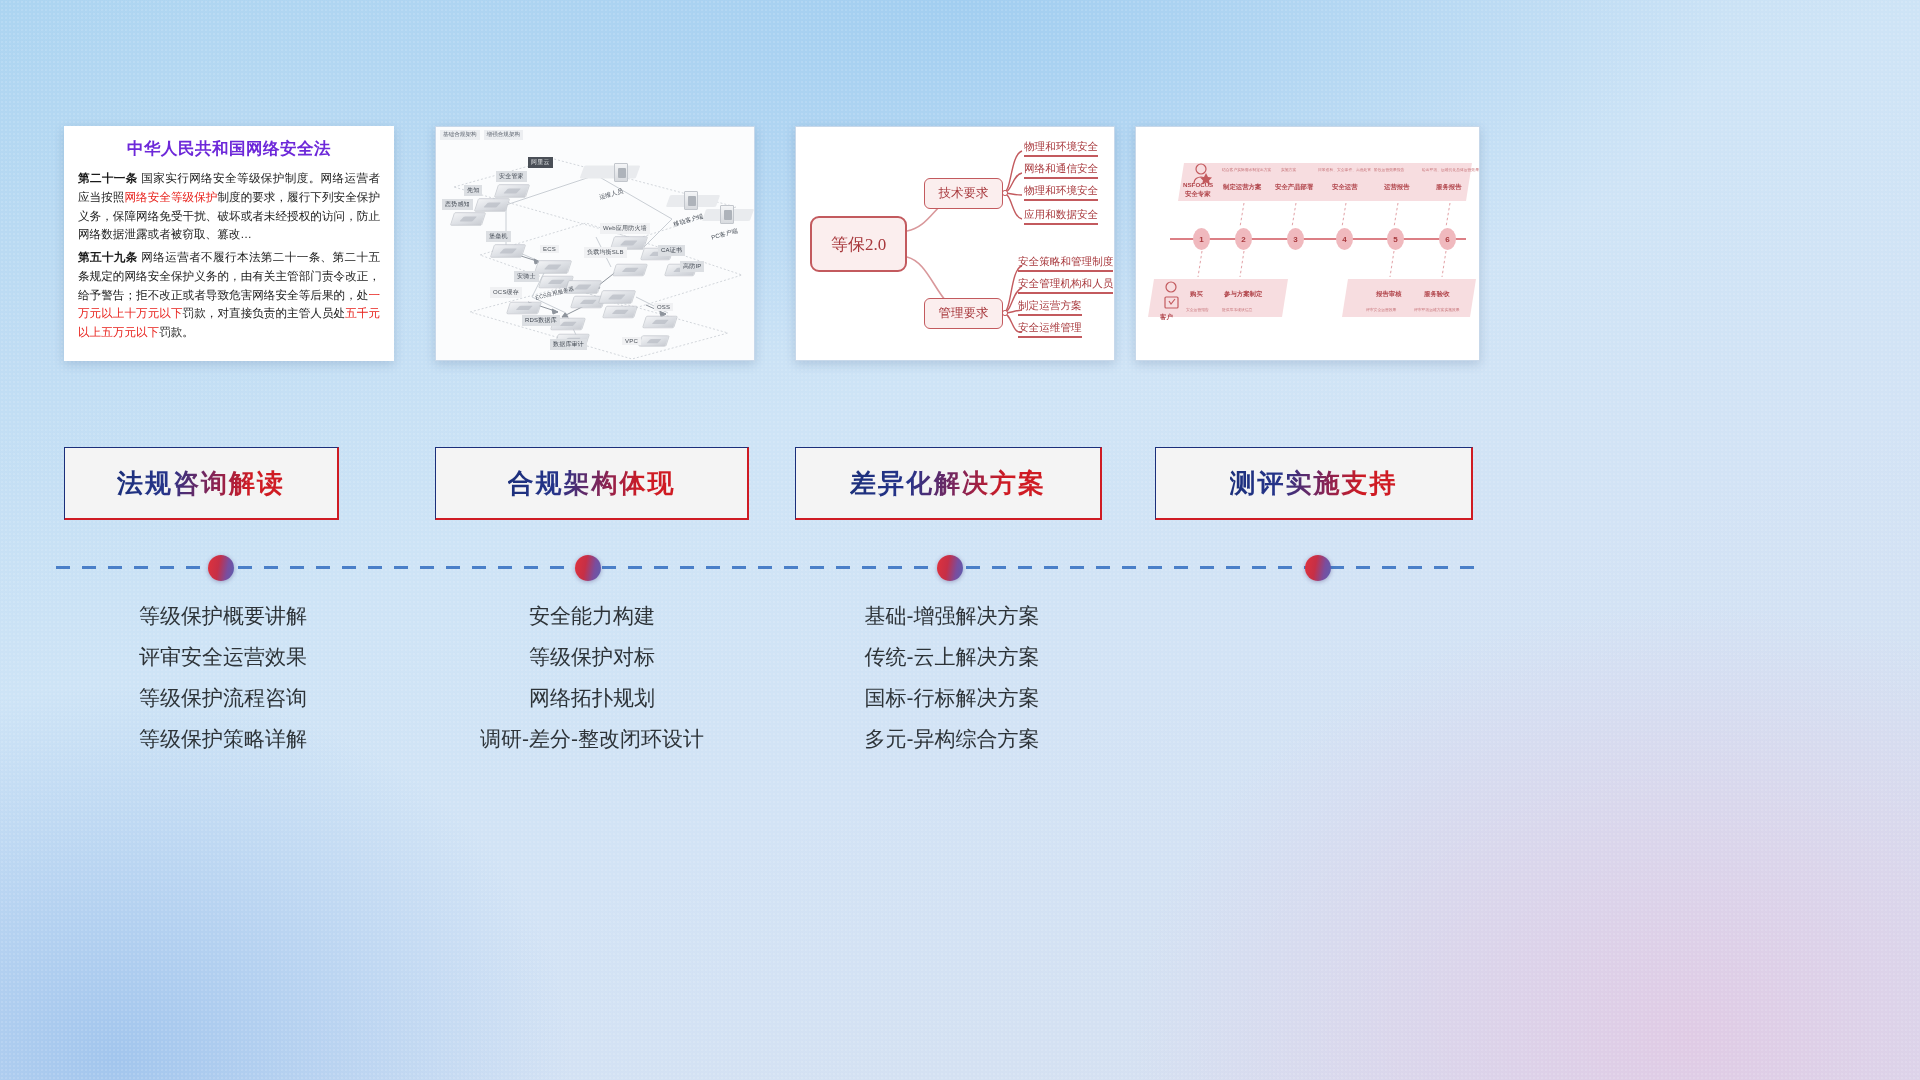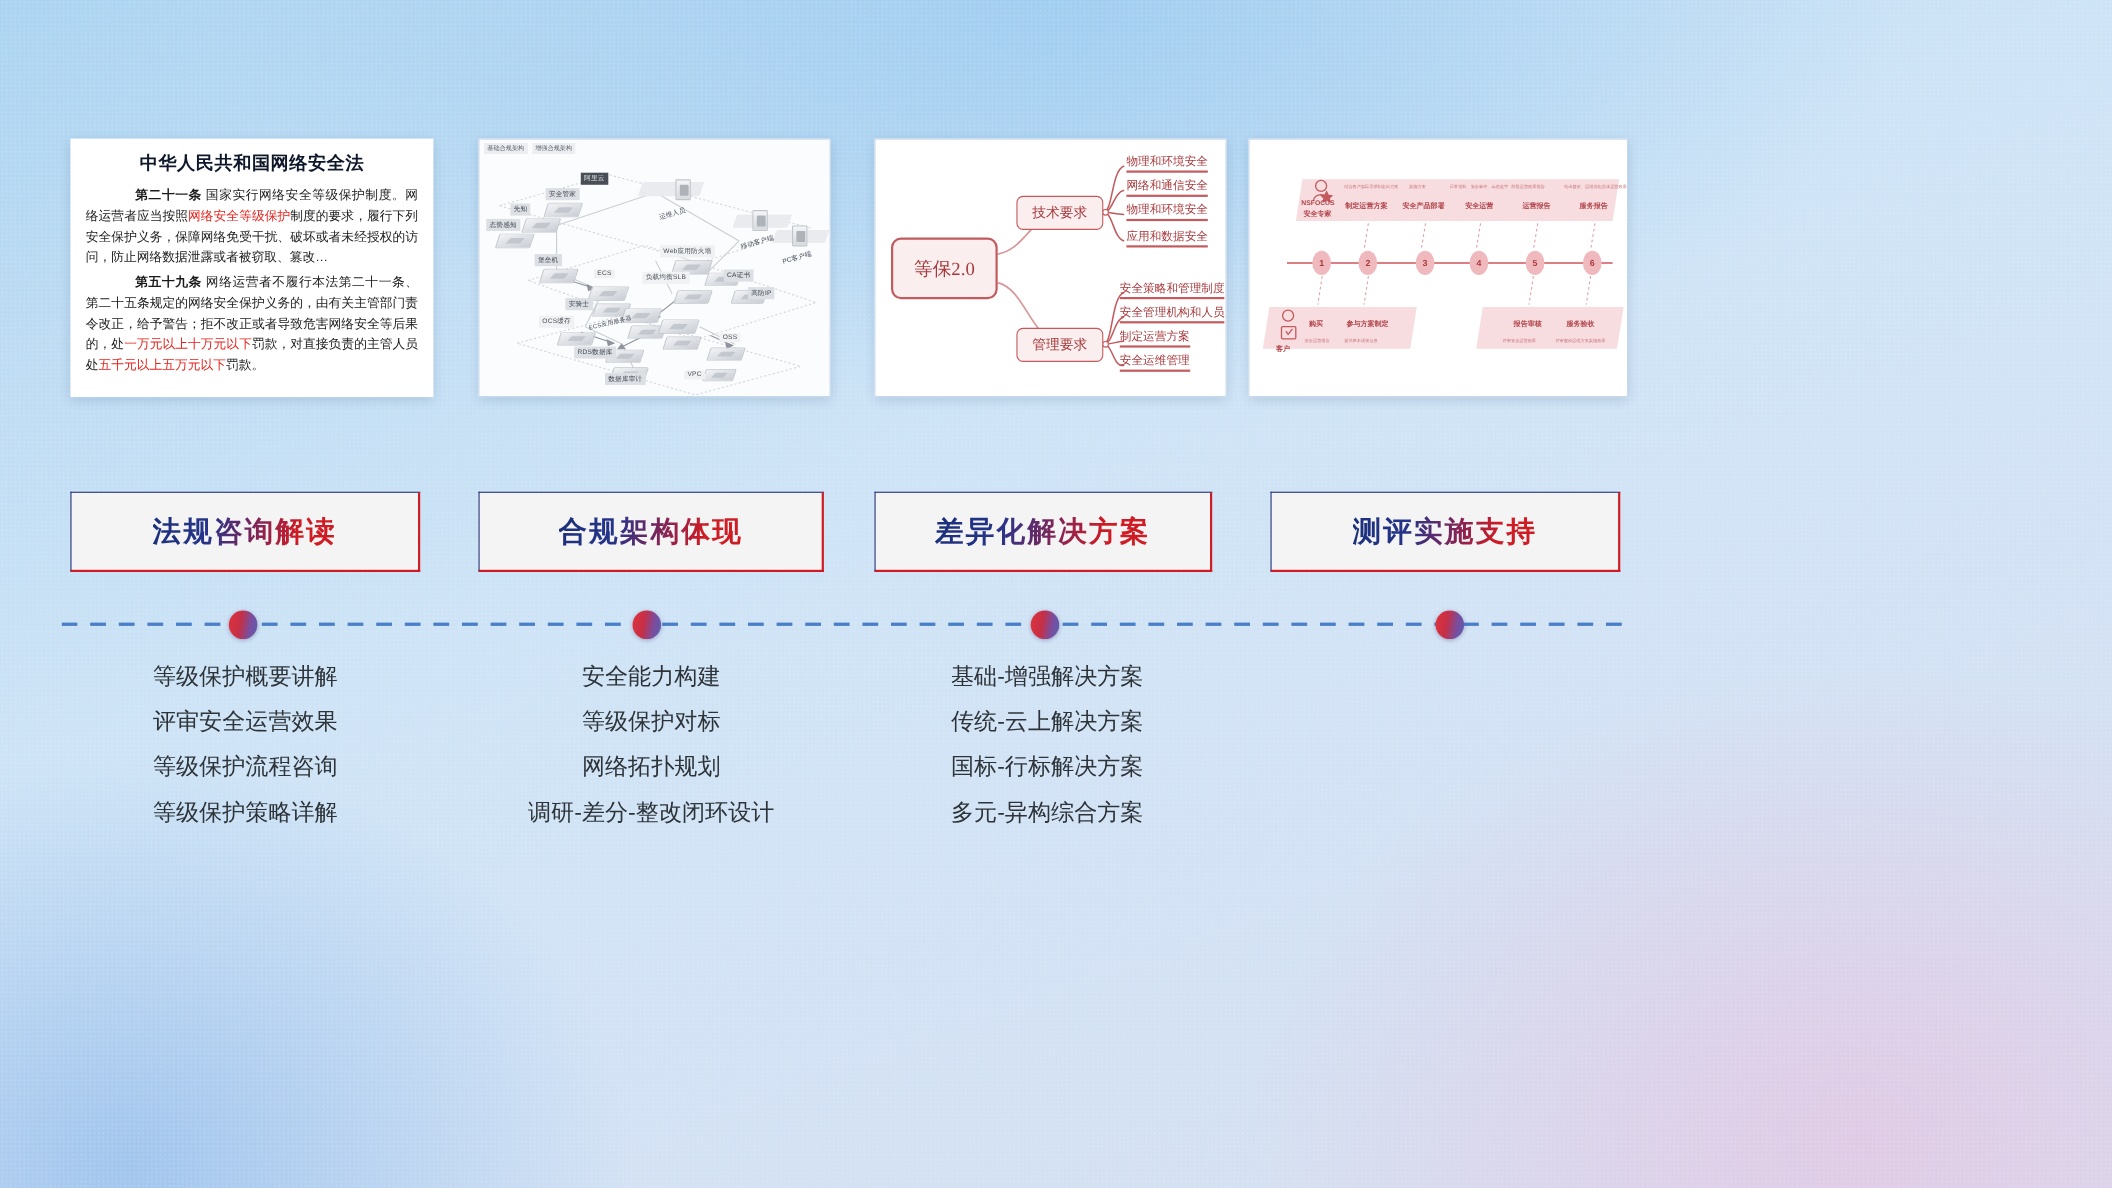--- a/index.html
+++ b/index.html
@@ -23,24 +23,24 @@
   .card{position:absolute;top:0;height:235px;background:#fff;
         box-shadow:0 3px 10px rgba(30,60,110,.18);overflow:hidden;}
   .card.c1{left:64px;width:330px;}
   .card.c2{left:435px;width:320px;}
   .card.c3{left:795px;width:320px;}
   .card.c4{left:1135px;width:345px;}
   .card.c2,.card.c3,.card.c4{border:1px solid #c7d8ea;}
 
   
   .law{padding:12px 14px 8px;}
-  .law h1{font-size:16.5px;font-weight:bold;color:#0f172a;text-align:center;margin-bottom:9px;letter-spacing:.5px;}
+  .law h1{font-size:16.5px;font-weight:bold;color:#6d28d9;text-align:center;margin-bottom:9px;letter-spacing:.5px;}
   .law p{font-size:11.6px;line-height:1.62;color:#1a1a1a;text-align:justify;}
   .law p + p{margin-top:4px;}
-  .law b{font-weight:bold;margin-left:45px;}
+  .law b{font-weight:bold;}
   .law .hl{color:#e8221c;}
 
   
   .arch{position:relative;width:100%;height:100%;background:#fbfcfd;}
   .arch svg{position:absolute;inset:0;}
   .arch .tabs{position:absolute;top:3px;left:4px;display:flex;gap:4px;z-index:4;}
   .arch .tabs span{font-size:5.6px;color:#5e6570;background:#eceef1;padding:1px 3px;white-space:nowrap;}
   .lbl{position:absolute;font-size:6px;color:#3f4650;background:#dcdfe3;padding:1px 3px;
        white-space:nowrap;z-index:3;letter-spacing:.2px;}
   .lbl.light{background:#f0f1f3;color:#4a5058;}
@@ -81,21 +81,21 @@
   
   .titles{position:absolute;top:447px;left:0;width:1920px;height:73px;}
   .tbox{position:absolute;top:0;height:73px;background:#f4f4f4;
         border-top:1.5px solid #1b2f7a;border-left:1.5px solid #1b2f7a;
         border-right:2px solid #cf1b23;border-bottom:2.5px solid #cf1b23;
         display:flex;align-items:center;justify-content:center;}
   .tbox span{font-size:26px;font-weight:bold;letter-spacing:2px;
         background:linear-gradient(100deg,#1b2f7a 0%,#25348a 30%,#8a2352 58%,#cf1b23 78%,#cf1b23 100%);
         -webkit-background-clip:text;background-clip:text;color:transparent;
         -webkit-text-fill-color:transparent;}
-  .tbox.b1{left:64px;width:318px;}
+  .tbox.b1{left:64px;width:275px;}
   .tbox.b2{left:435px;width:314px;}
   .tbox.b3{left:795px;width:307px;}
   .tbox.b4{left:1155px;width:318px;}
 
   
   .rail{position:absolute;top:566px;left:56px;width:1424px;height:3px;
         background-image:linear-gradient(90deg,#4a7fc8 0 14px,transparent 14px 26px);
         background-size:26px 3px;background-repeat:repeat-x;}
   .dot{position:absolute;top:555px;width:26px;height:26px;border-radius:50%;
        background:linear-gradient(100deg,#e0323c 0%,#c62f46 40%,#7a4d9e 72%,#5a5fb0 100%);

